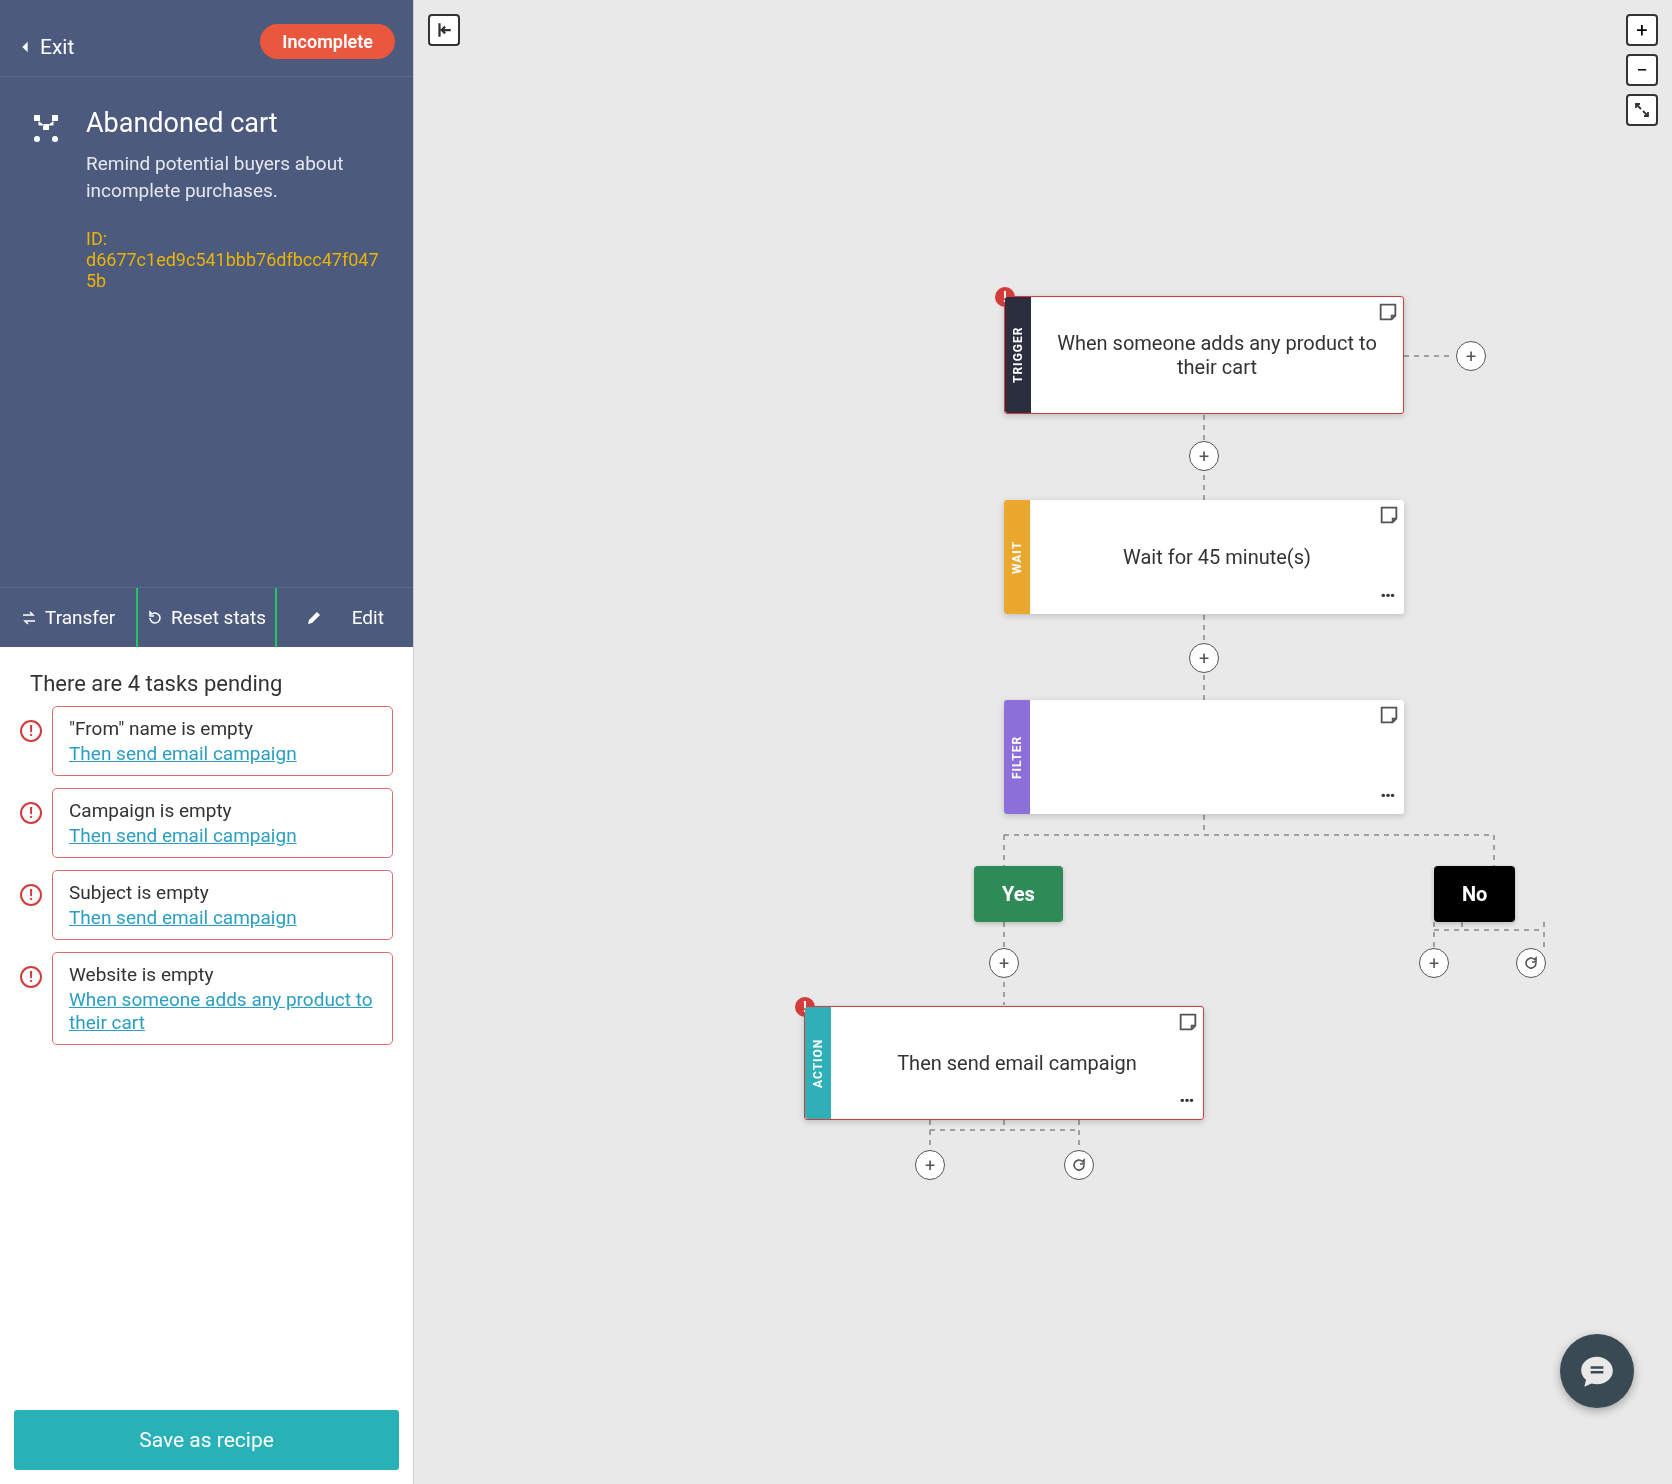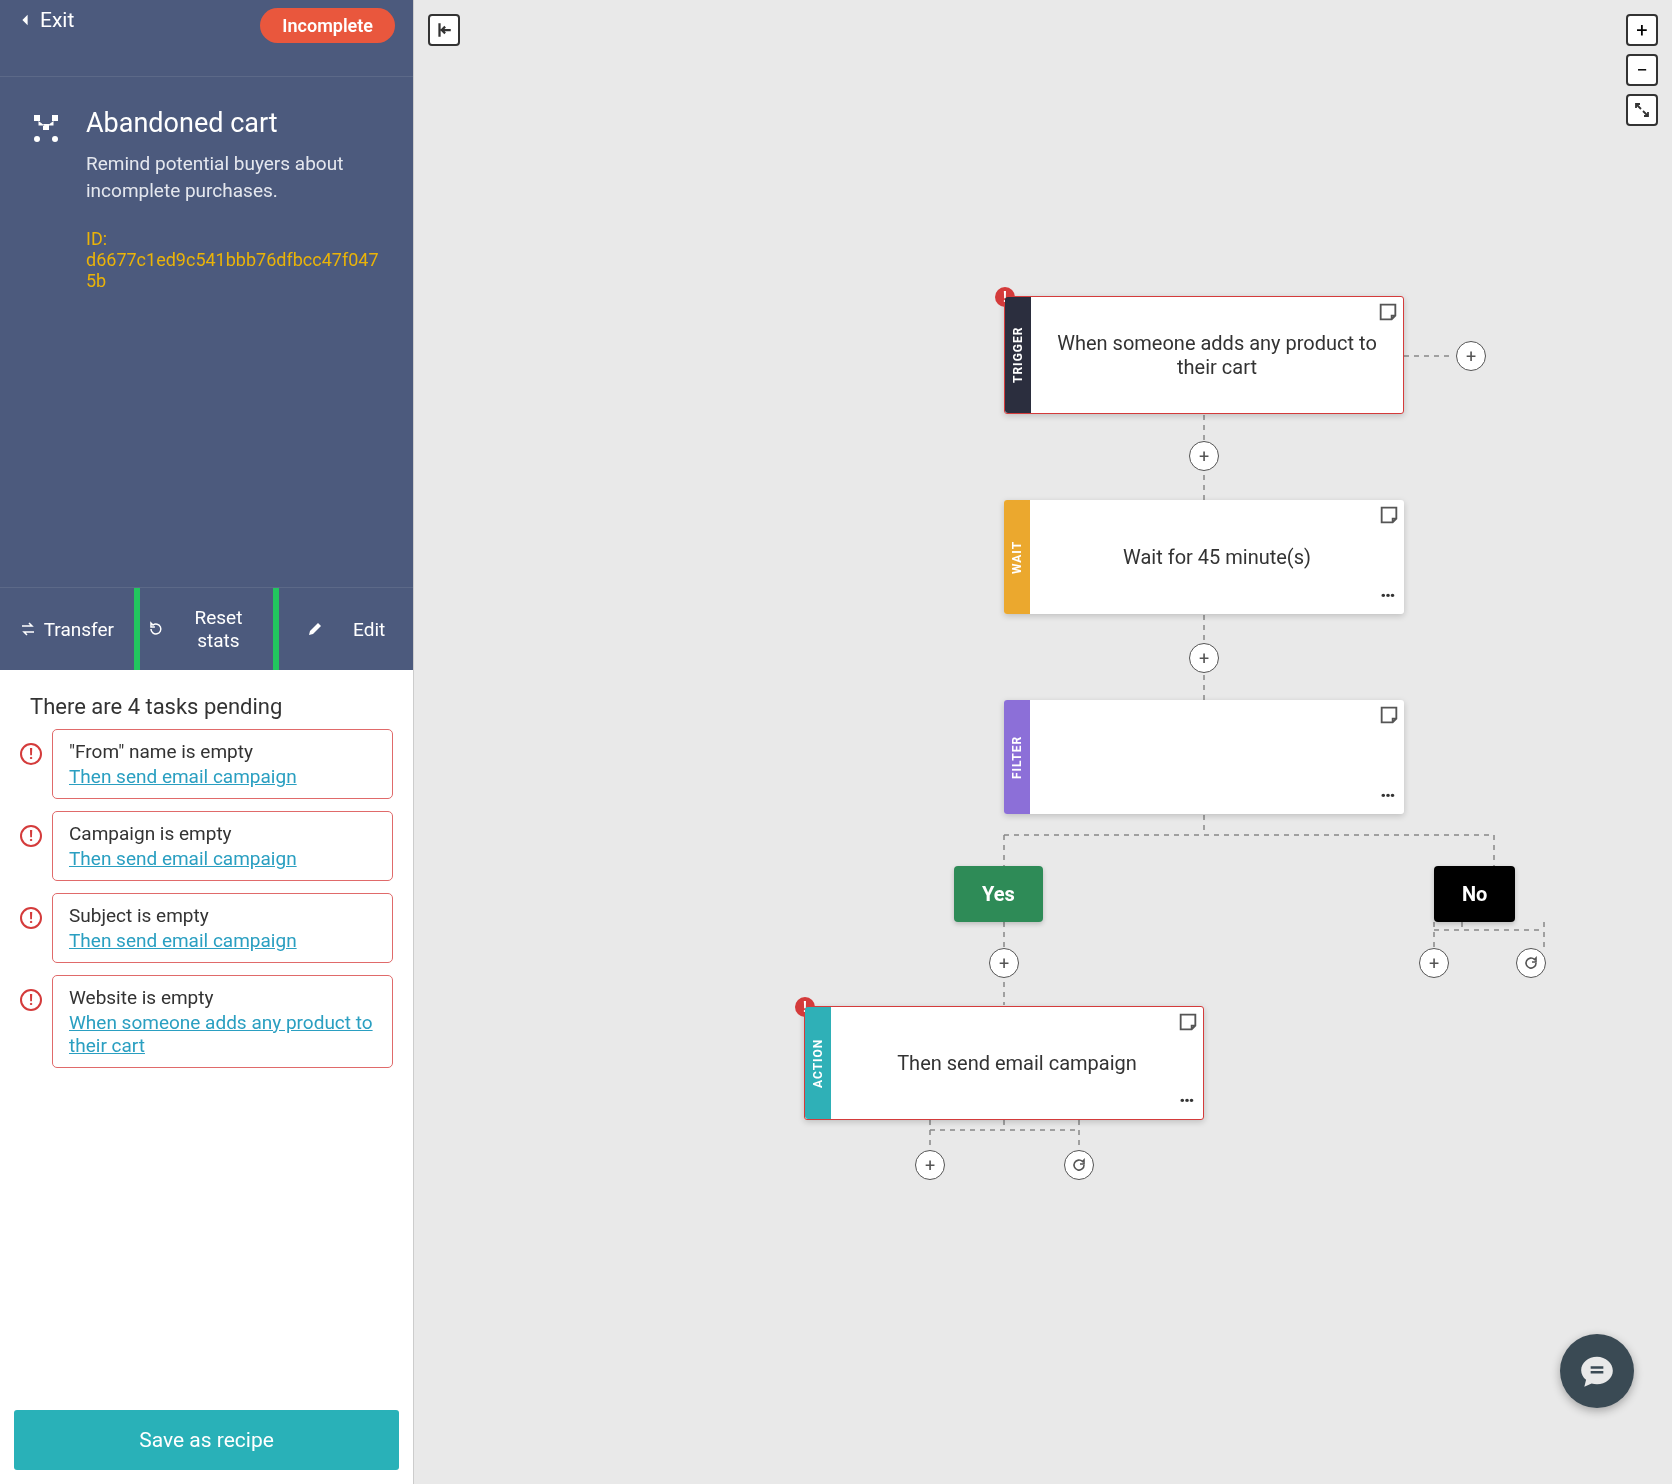--- a/index.html
+++ b/index.html
@@ -16,23 +16,23 @@
   height: 100%;
   display: flex;
   flex-direction: column;
   background: #fff;
   border-right: 1px solid #ccc;
 }
 .sidebar-top {
   background: #4c5a7d;
   height: 77px;
   display: flex;
-  align-items: flex-start;
+  align-items: flex-end;
   justify-content: space-between;
-  padding: 8px 18px;
+  padding: 17px 18px;
   border-bottom: 1px solid #5c6988;
 }
 .exit-btn {
   color: #fff;
   font-size: 21px;
   display: flex;
   align-items: center;
   gap: 8px;
   cursor: pointer;
 }
@@ -67,21 +67,21 @@
   background: #4c5a7d;
   border-top: 1px solid #5c6988;
 }
 .action-btn {
   flex: 1;
   color: #fff;
   font-size: 19px;
   padding: 18px 8px;
   text-align: center;
   cursor: pointer;
-  border-right: 6px solid #22c55e;
+  border-right: 2px solid #22c55e;
   display: flex;
   align-items: center;
   justify-content: center;
   gap: 8px;
 }
 .action-btn:last-child { border-right: none; gap: 30px; }
 .action-btn svg { width: 16px; height: 16px; }
 .tasks-section {
   padding: 24px 20px;
   flex: 1;
@@ -260,21 +260,21 @@
 .branch-label {
   position: absolute;
   padding: 16px 28px;
   border-radius: 4px;
   color: #fff;
   font-size: 20px;
   font-weight: 700;
   box-shadow: 0 2px 5px rgba(0,0,0,0.2);
   cursor: pointer;
 }
-.branch-yes { background: #2e8b57; }
+.branch-yes { background: #2e8b57; margin-left: 20px; }
 .branch-no { background: #000000; }
 
 .chat-bubble {
   position: absolute;
   bottom: 76px; right: 38px;
   width: 74px; height: 74px;
   background: #3a4a54;
   border-radius: 50%;
   display: flex; align-items: center; justify-content: center;
   cursor: pointer;

